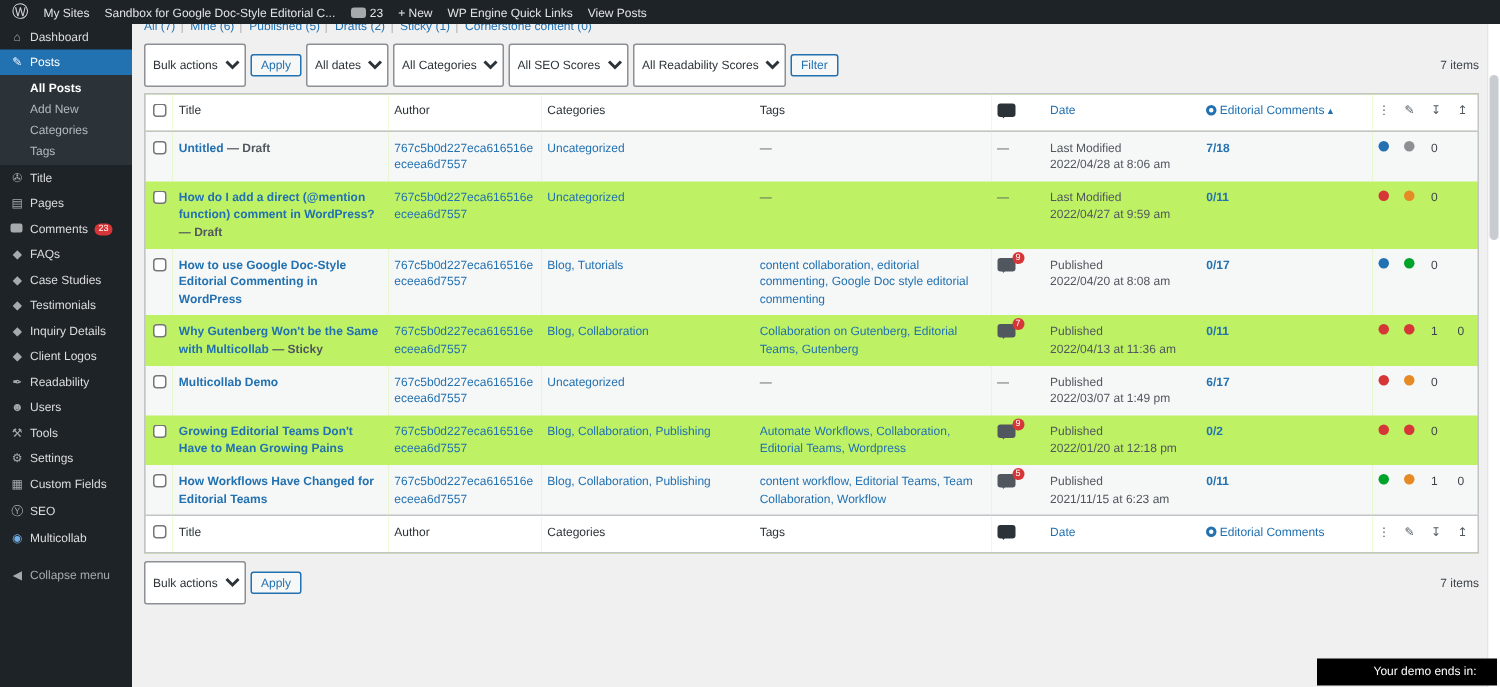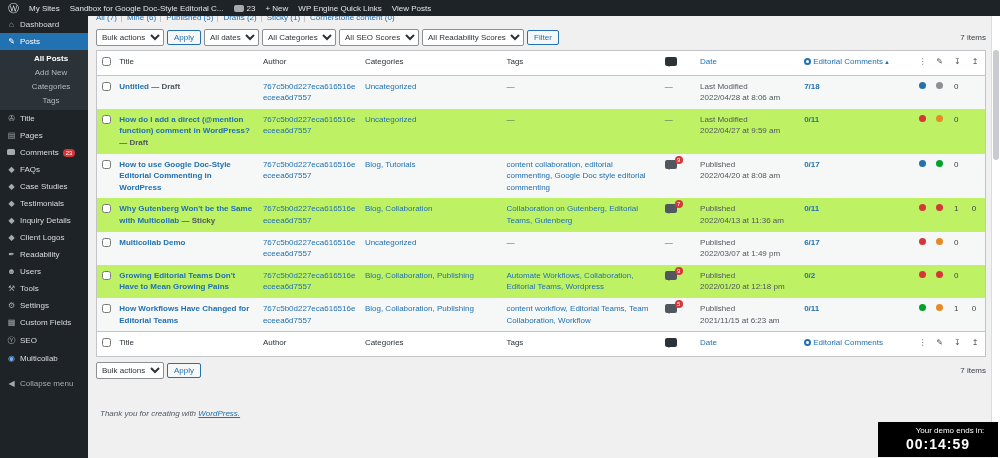--- a/index.html
+++ b/index.html
@@ -25,37 +25,37 @@
   .ab-bubble::after { content:""; position:absolute; left:2px; bottom:-2px; border:2px solid transparent; border-top:2px solid #a7aaad; }
   
   #sidebar {
     position:fixed; top:16px; left:0; bottom:0; width:88px; z-index:50;
     background:#1d2327; color:#dcdcde;
   }
   .menu-item { display:flex; align-items:center; gap:4px; padding:4px 7px; cursor:pointer; white-space:nowrap; }
   .menu-item .mi-icon { width:9px; color:#a7aaad; text-align:center; flex:0 0 9px; font-size:8px; }
   .menu-item.active { background:#2271b1; color:#fff; }
   .menu-item.active .mi-icon { color:#fff; }
-  .submenu { background:#2c3338; padding:1px 0 3px;text-align:center; }
+  .submenu { background:#2c3338; padding:1px 0 3px; }
   .submenu-item { padding:2.5px 6px 2.5px 20px; color:#b4b9be; cursor:pointer; }
   .submenu-item.current { color:#fff; font-weight:bold; }
   .sb-badge { background:#d63638; color:#fff; border-radius:5px; font-size:6px; padding:0 3px; line-height:8px; height:8px; }
   .sbubble { position:relative; width:8px; height:6px; background:#a7aaad; border-radius:1.5px; display:inline-block; margin:0 1px 0 0; }
   .sbubble::after { content:""; position:absolute; left:1px; bottom:-2px; border:2px solid transparent; border-top:2px solid #a7aaad; }
   .mi-icon.mc { color:#72aee6; }
   .collapse-item { margin-top:8px; color:#a7aaad; }
   
   #content { margin-left:88px; padding:16px 14px 0 8px; }
   .views { height:9px; overflow:hidden; }
   .views-inner { margin-top:-3px; white-space:nowrap; }
   .view-link { color:#2271b1; cursor:pointer; }
   .view-link + .view-link { border-left:1px solid #c3c4c7; margin-left:4px; padding-left:5px; }
   .toolbar { display:flex; align-items:center; gap:3px; margin:4px 0; }
   select {
-    font-family:"Liberation Sans", sans-serif; font-size:8px; height:17px;
+    font-family:"Liberation Sans", sans-serif; font-size:8px; height:29px;
     background:#fff; border:1px solid #8c8f94; border-radius:2px; color:#2c3338; padding:0 1px;
   }
   .btn {
     font-family:"Liberation Sans", sans-serif; font-size:8px; height:15px; padding:0 6px;
     background:#f6f7f7; border:1px solid #2271b1; border-radius:2px; color:#2271b1; cursor:pointer;
   }
   .items-count { margin-left:auto; color:#3c434a; }
   
   table { width:100%; border-collapse:collapse; background:#bef264; border:1px solid #c3c4c7; table-layout:fixed; }
   th, td { padding:5px 4px; text-align:left; vertical-align:top; font-weight:normal; line-height:1.45; }
@@ -391,27 +391,22 @@
       </tr>
     </tfoot>
   </table>
 
   <div class="bottom-bar">
     <select><option>Bulk actions</option></select>
     <button class="btn">Apply</button>
     <span class="items-count">7 items</span>
   </div>
 
-  <div class="thanks">
-    <span>Thank you for creating with</span>
-    <span class="blue">WordPress.</span>
-  </div>
 
 </div>
 
 <div id="scrollbar">
     <div id="scroll-thumb"></div>
   </div>
 
 <div id="timer">
   <span class="timer-label">Your demo ends in:</span>
-  <span class="timer-time">00:14:59</span>
 </div>
 
 </body></html>

